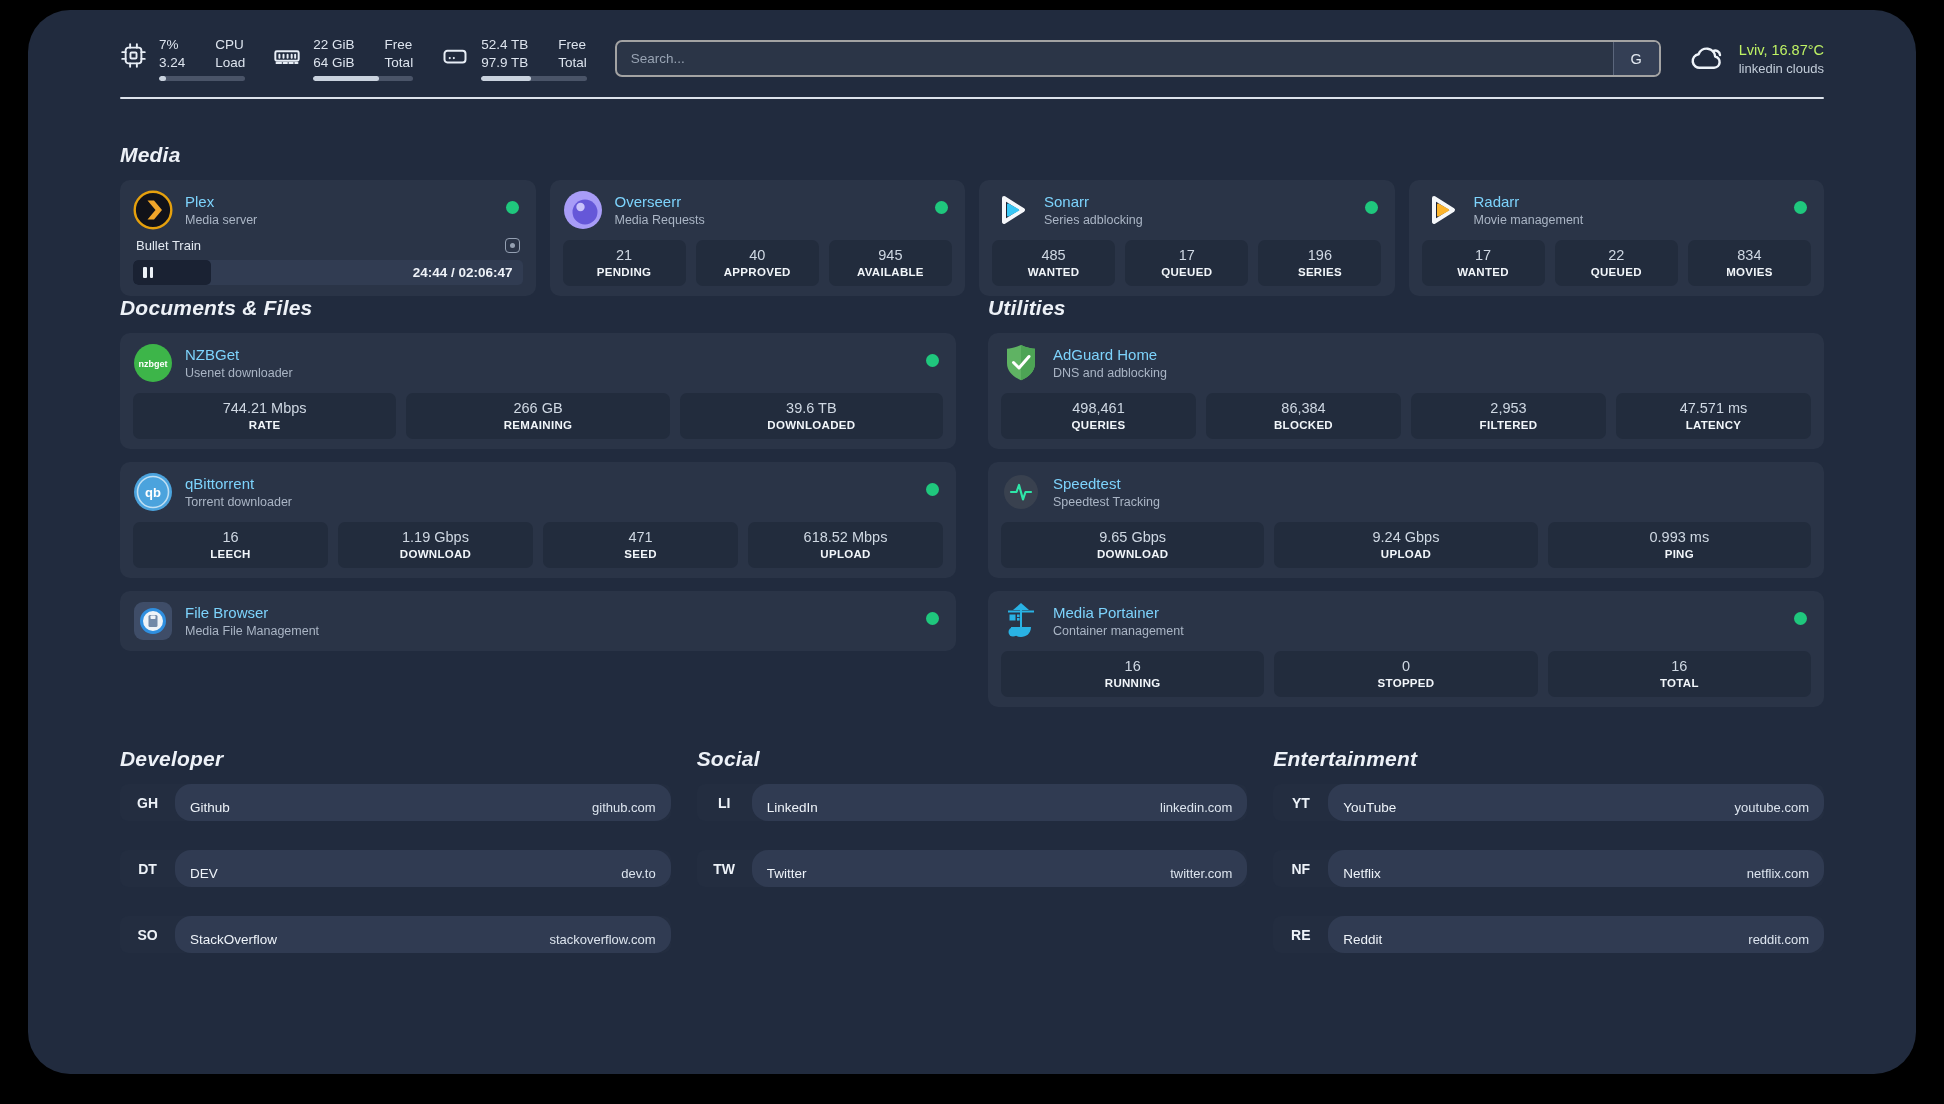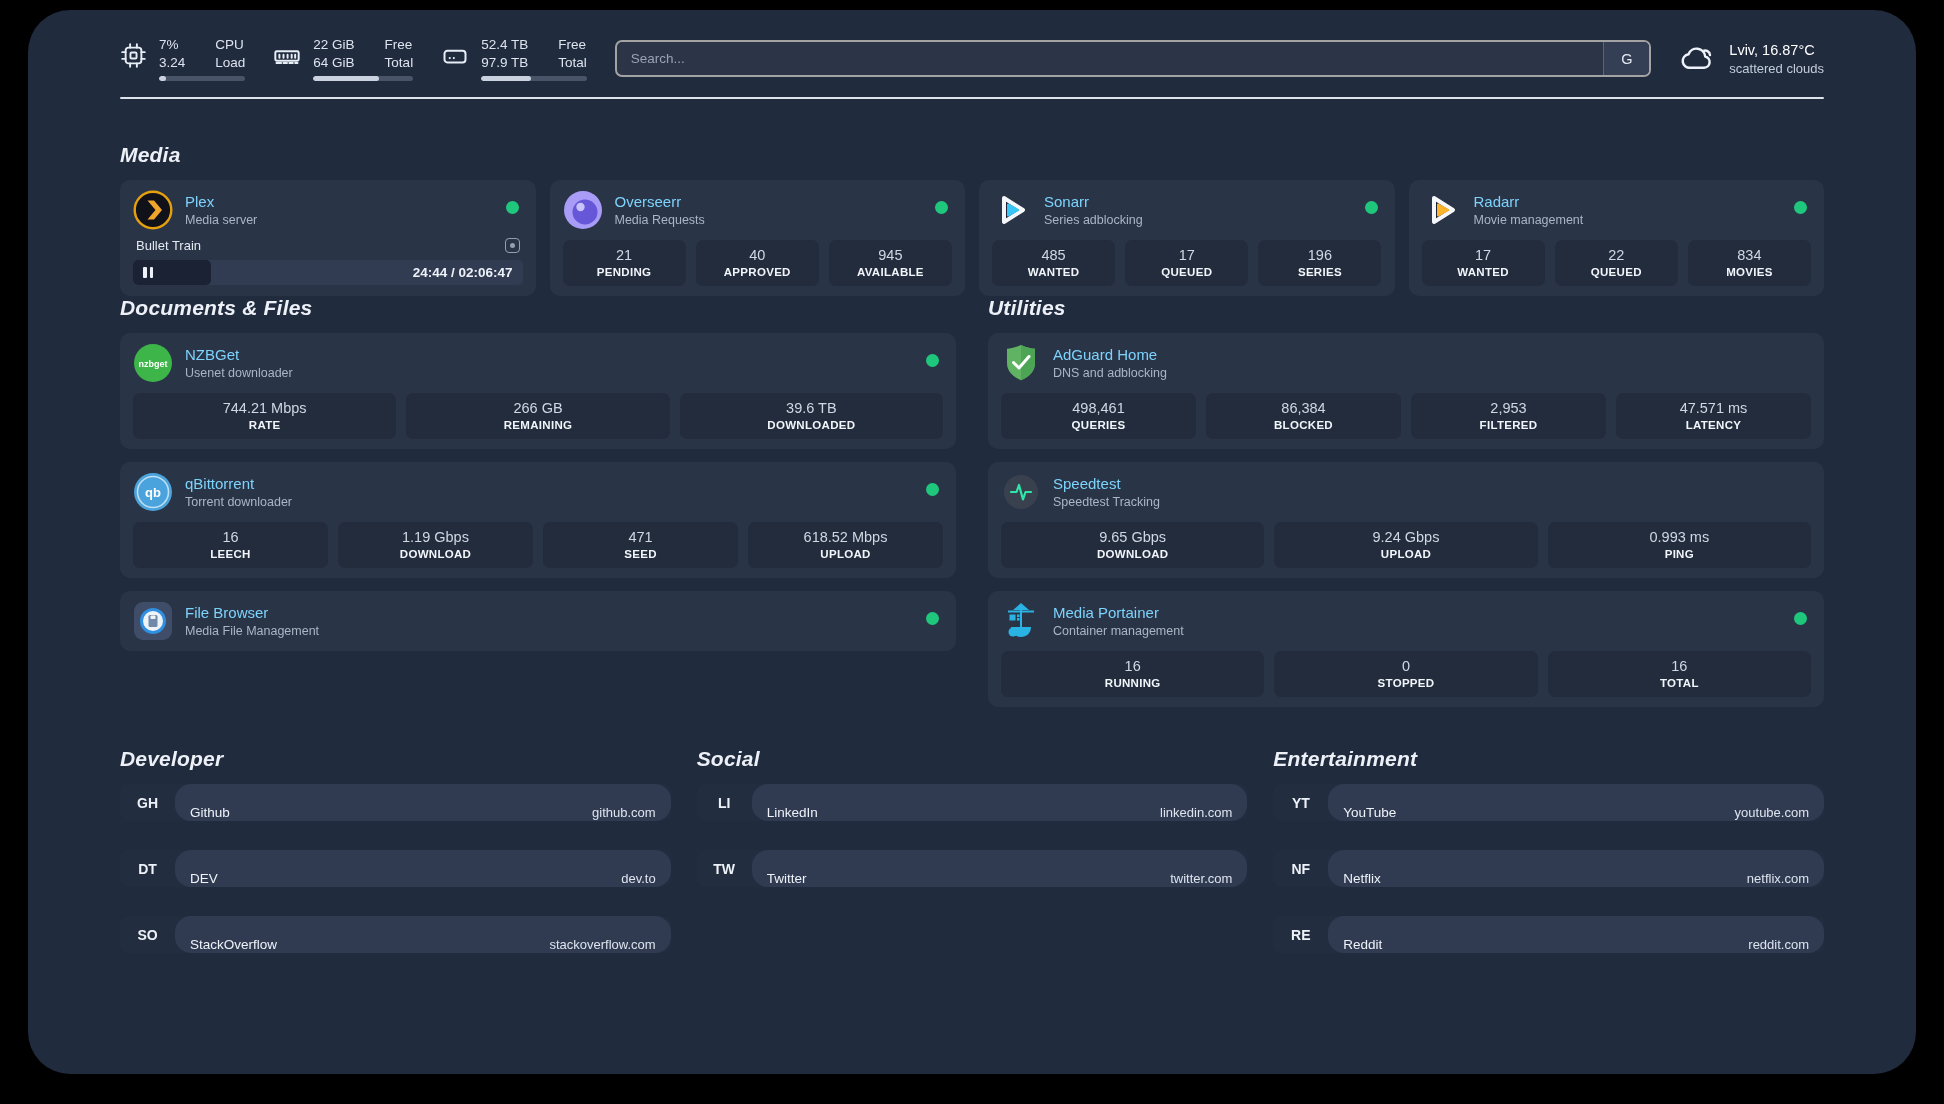--- a/index.html
+++ b/index.html
@@ -21,21 +21,21 @@
 
   .searchbar { flex:1; margin:0 28px; height:37px; background:#2b3547; border:2px solid #a3a3a3;
                border-radius:7px; display:flex; align-items:stretch; overflow:hidden; }
   .searchbar input { flex:1; background:transparent; border:none; outline:none; color:#e6ecf4;
                      font-size:13.5px; padding:0 14px; font-family:inherit; }
   .searchbar input::placeholder { color:#98a3b3; }
   .g-btn { width:46px; border-left:1px solid #5b667c; background:#343f55; color:#e4eaf2;
            display:flex; align-items:center; justify-content:center; font-size:14.5px; cursor:pointer; }
 
   .weather { display:flex; gap:13px; align-items:center; }
-  .weather-loc { font-size:14.5px; color:#ffffff; }
+  .weather-loc { font-size:14.5px; color:#bef264; }
   .weather-cond { font-size:13px; color:#c3cdd9; margin-top:3px; }
 
   .divider { margin-top:16px; height:2px; background:#dde3eb; border-radius:1px; }
 
   
   h2.sec-title { font-size:21px; font-weight:700; color:#edf1f7; letter-spacing:.2px;font-style:italic; }
   .sec-media { margin-top:44px; }
   .media-grid { display:grid; grid-template-columns:repeat(4,1fr); gap:14px; margin-top:13px; }
 
   .card { background:#2a3447; border-radius:10px; padding:10px 13px; position:relative; }
@@ -62,21 +62,21 @@
 
   .two-col { display:grid; grid-template-columns:1fr 1fr; gap:32px; }
   .col-cards { margin-top:13px; display:flex; flex-direction:column; gap:13px; }
 
   
   .links-grid { display:grid; grid-template-columns:1fr 1fr 1fr; gap:26px; margin-top:40px; align-items:start; }
   .link-rows { margin-top:13px; display:flex; flex-direction:column; gap:29px; }
   .link-row { display:flex; align-items:stretch; height:37px; background:#232d40; border-radius:8px; cursor:pointer; }
   .link-abbr { width:55px; display:flex; align-items:center; justify-content:center;
                font-size:14px; font-weight:700; color:#edf2f8; }
-  .link-pill { flex:1; background:#303b52; border-radius:16px; display:flex; align-items:flex-end; padding:1px 15px; }
+  .link-pill { flex:1; background:#303b52; border-radius:16px; display:flex; align-items:flex-start; padding:16px 15px; }
   .link-name { font-size:13.5px; color:#eef3f9; }
   .link-url { margin-left:auto; font-size:13px; color:#dce4ee; }
 
   svg { display:block; }
   .np-icon { width:15px; height:15px; border:1.6px solid #94a0b2; border-radius:4px;
              display:flex; align-items:center; justify-content:center; cursor:pointer; }
   .np-icon i { width:5px; height:5px; border-radius:50%; background:#94a0b2; }
 </style>
 </head>
 <body>
@@ -169,21 +169,21 @@
 
     <div class="weather">
       <span>
         <svg width="37" height="37" viewBox="0 0 24 24" fill="none" stroke="#eef3f9" stroke-width="1.6" stroke-linecap="round" stroke-linejoin="round">
           <path d="M7.5 18h8.8a3.7 3.7 0 0 0 .7-7.3A5.6 5.6 0 0 0 6.2 9.2 4.4 4.4 0 0 0 7.5 18z"></path>
           <path d="M15.5 7.3a3 3 0 0 1 4.6 2.4"></path>
         </svg>
       </span>
       <div>
         <div class="weather-loc">Lviv, 16.87°C</div>
-        <div class="weather-cond">scattered clouds</div>
+        <div class="weather-cond">linkedin clouds</div>
       </div>
     </div>
   </div>
 
   <div class="divider"></div>
 
   <div class="sec-media">
     <h2 class="sec-title">Media</h2>
     <div class="media-grid">
 

